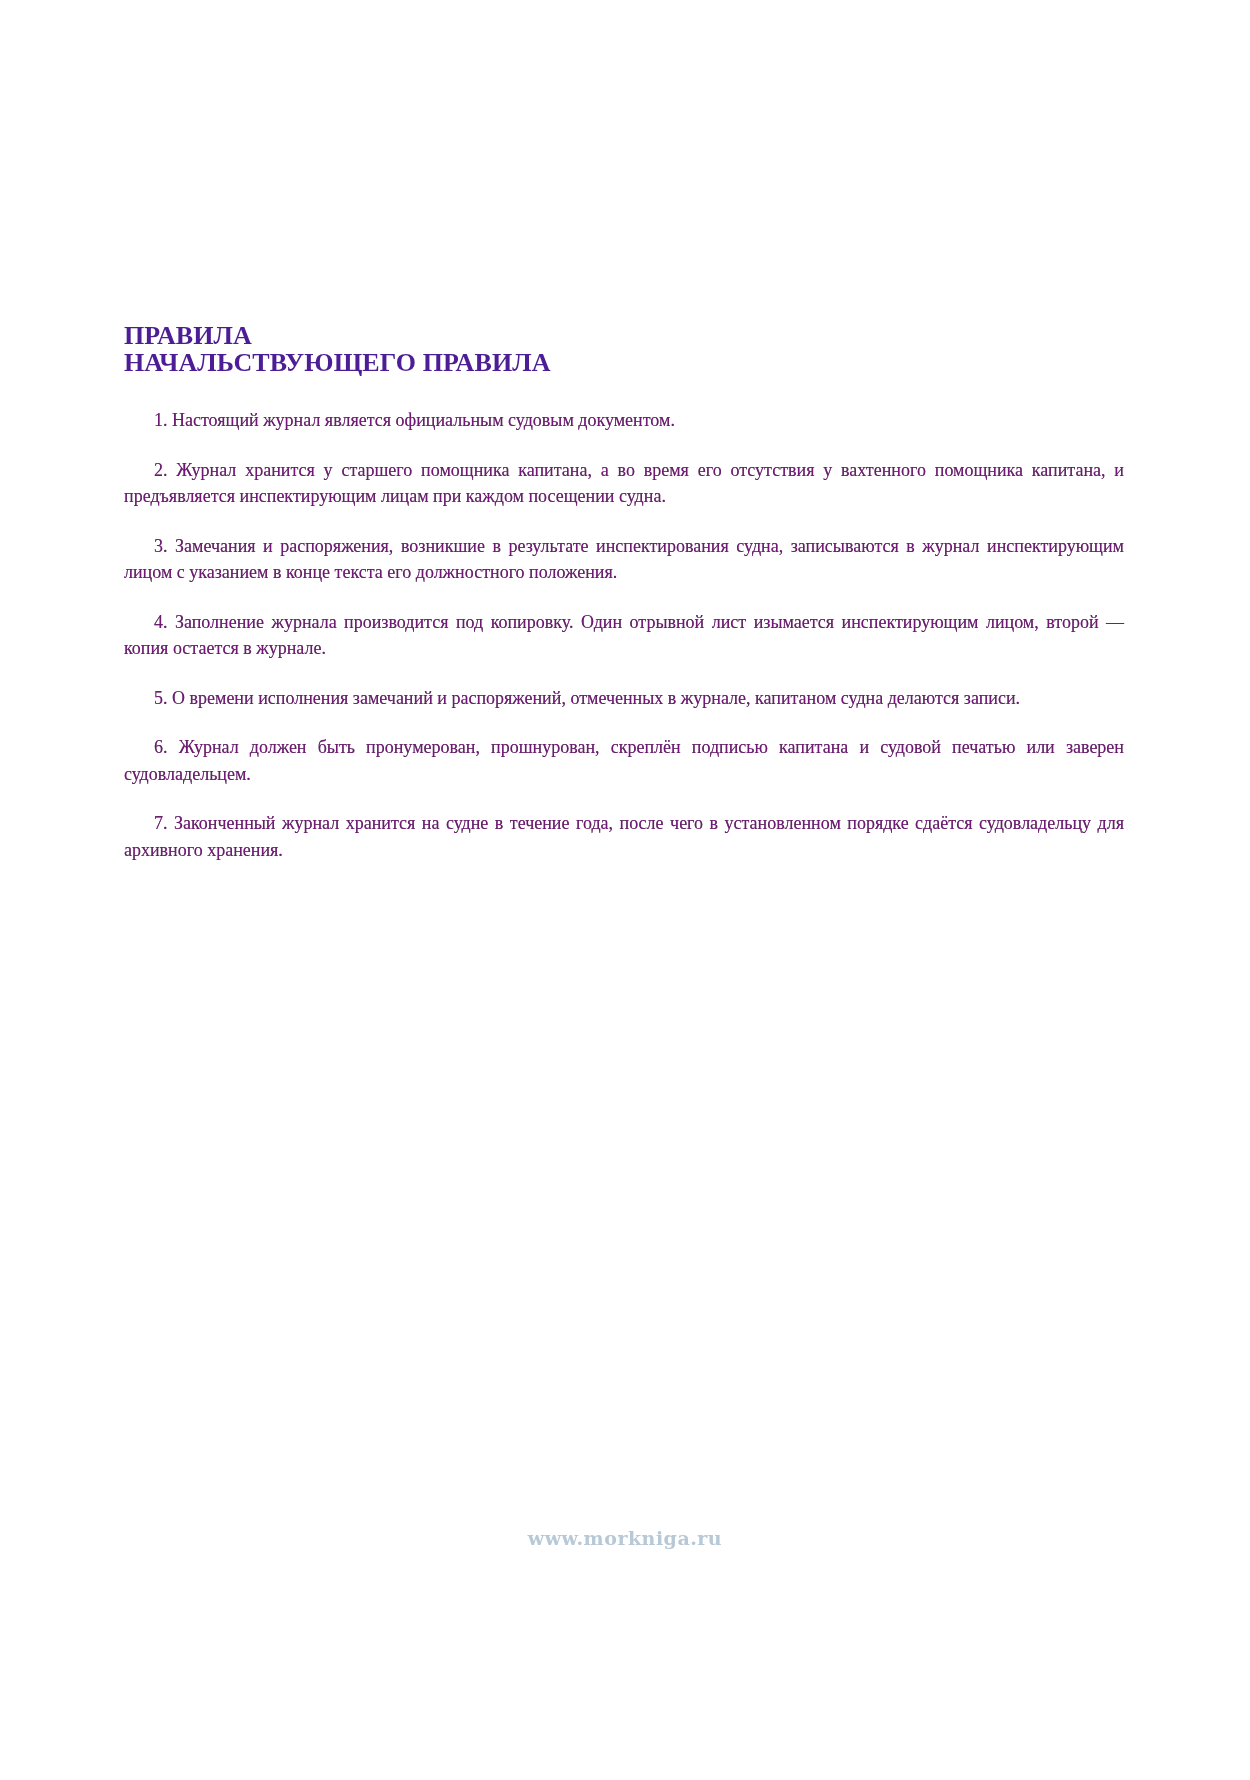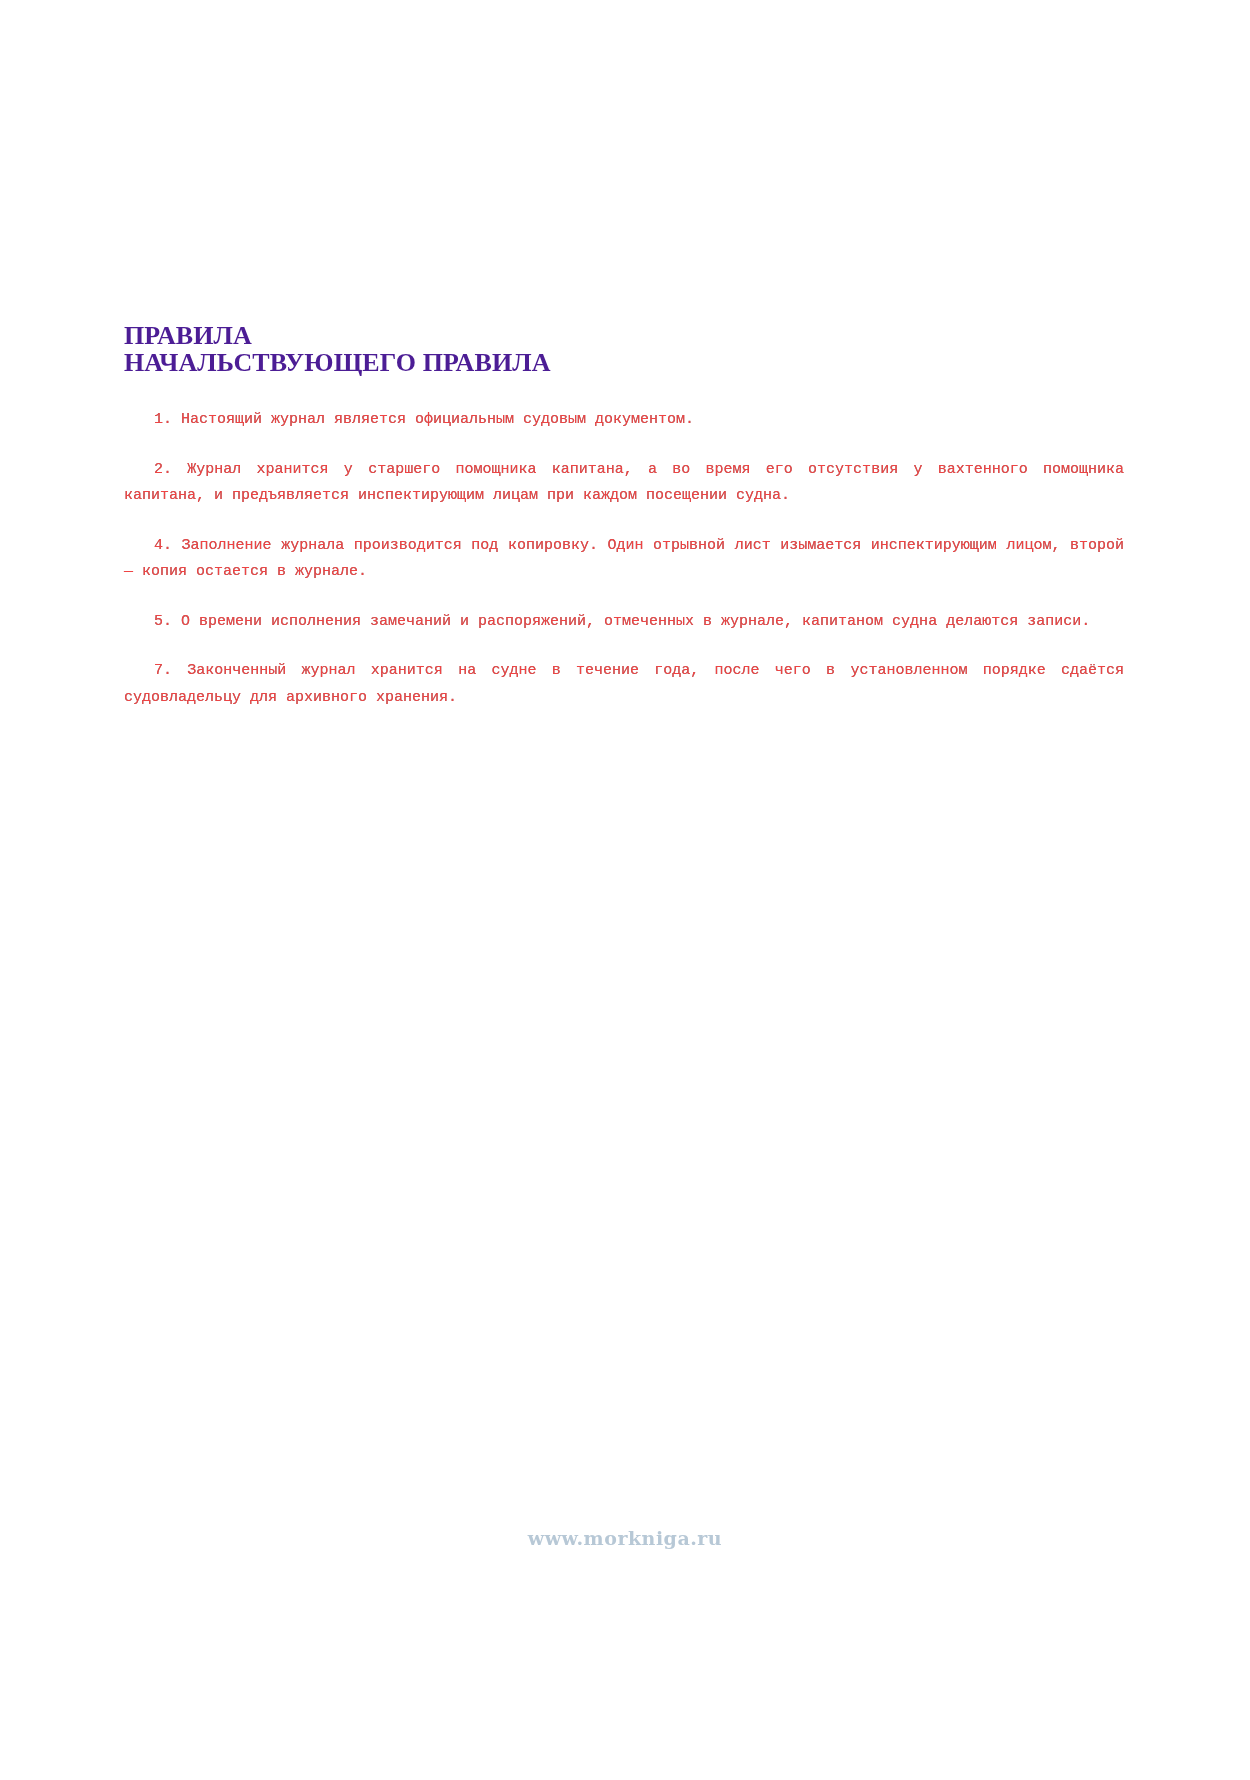--- a/index.html
+++ b/index.html
@@ -20,28 +20,27 @@
     .title {
       font-weight: bold;
       font-size: 26px;
       line-height: 27px;
       color: #4c1d95;
       margin: 0 0 31px 0;
       letter-spacing: 0.1px;
     }
     .title div { margin: 0; }
     .rule {
-      font-size: 15px;
+      font-size: 18px;
       line-height: 26.5px;
       text-align: justify;
       text-indent: 30px;
       margin: 0 0 23px 0;
-      color: #ef4444;
+      color: #701a75;
       text-shadow: 0 0 0.6px rgba(40,40,40,0.6);
-      font-family: Liberation Mono, monospace;
     }
     .watermark {
       position: absolute;
       left: 0; width: 1250px;
       top: 1527px;
       text-align: center;
       font-family: "DejaVu Serif", serif;
       font-weight: bold;
       font-size: 19px;
       color: #b7c8d6;
@@ -52,18 +51,20 @@
 <body>
 
 <div class="page">
   <div class="title">
     <div>ПРАВИЛА</div>
     <div>НАЧАЛЬСТВУЮЩЕГО ПРАВИЛА</div>
   </div>
 
   <p class="rule">1. Настоящий журнал является официальным судовым документом.</p>
   <p class="rule">2. Журнал хранится у старшего помощника капитана, а во время его отсутствия у вахтенного помощника капитана, и предъявляется инспектирующим лицам при каждом посещении судна.</p>
+  <p class="rule">3. Замечания и распоряжения, возникшие в результате инспектирования судна, записываются в журнал инспектирующим лицом с указанием в конце текста его должностного положения.</p>
   <p class="rule">4. Заполнение журнала производится под копировку. Один отрывной лист изымается инспектирующим лицом, второй — копия остается в журнале.</p>
   <p class="rule">5. О времени исполнения замечаний и распоряжений, отмеченных в журнале, капитаном судна делаются записи.</p>
+  <p class="rule">6. Журнал должен быть пронумерован, прошнурован, скреплён подписью капитана и судовой печатью или заверен судовладельцем.</p>
   <p class="rule">7.  Законченный журнал хранится на судне в течение года, после чего в установленном порядке сдаётся судовладельцу для архивного хранения.</p>
 </div>
 
 <div class="watermark">www.morkniga.ru</div>
 
 </body></html>

